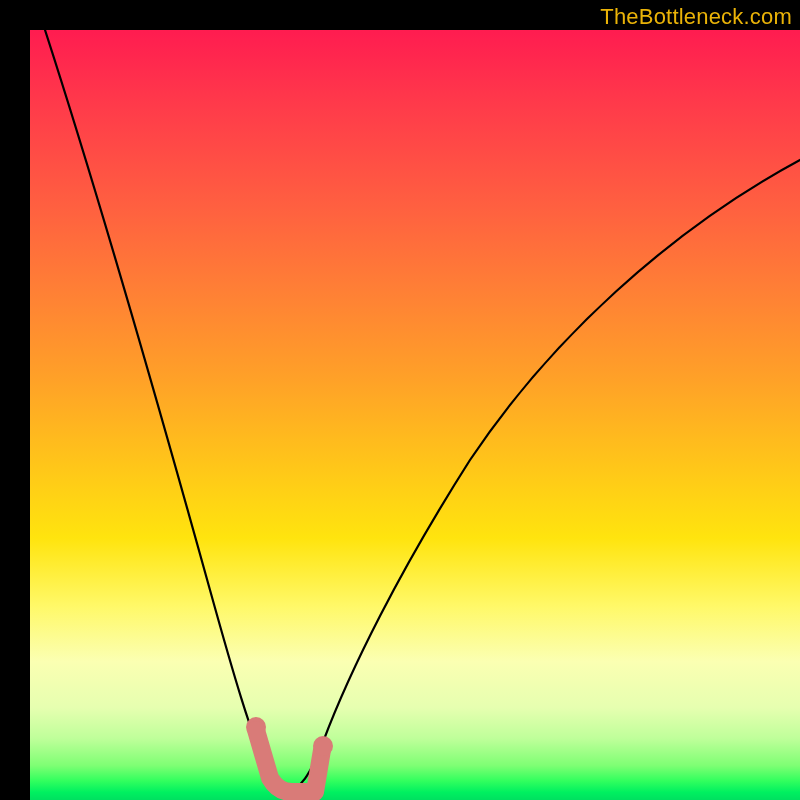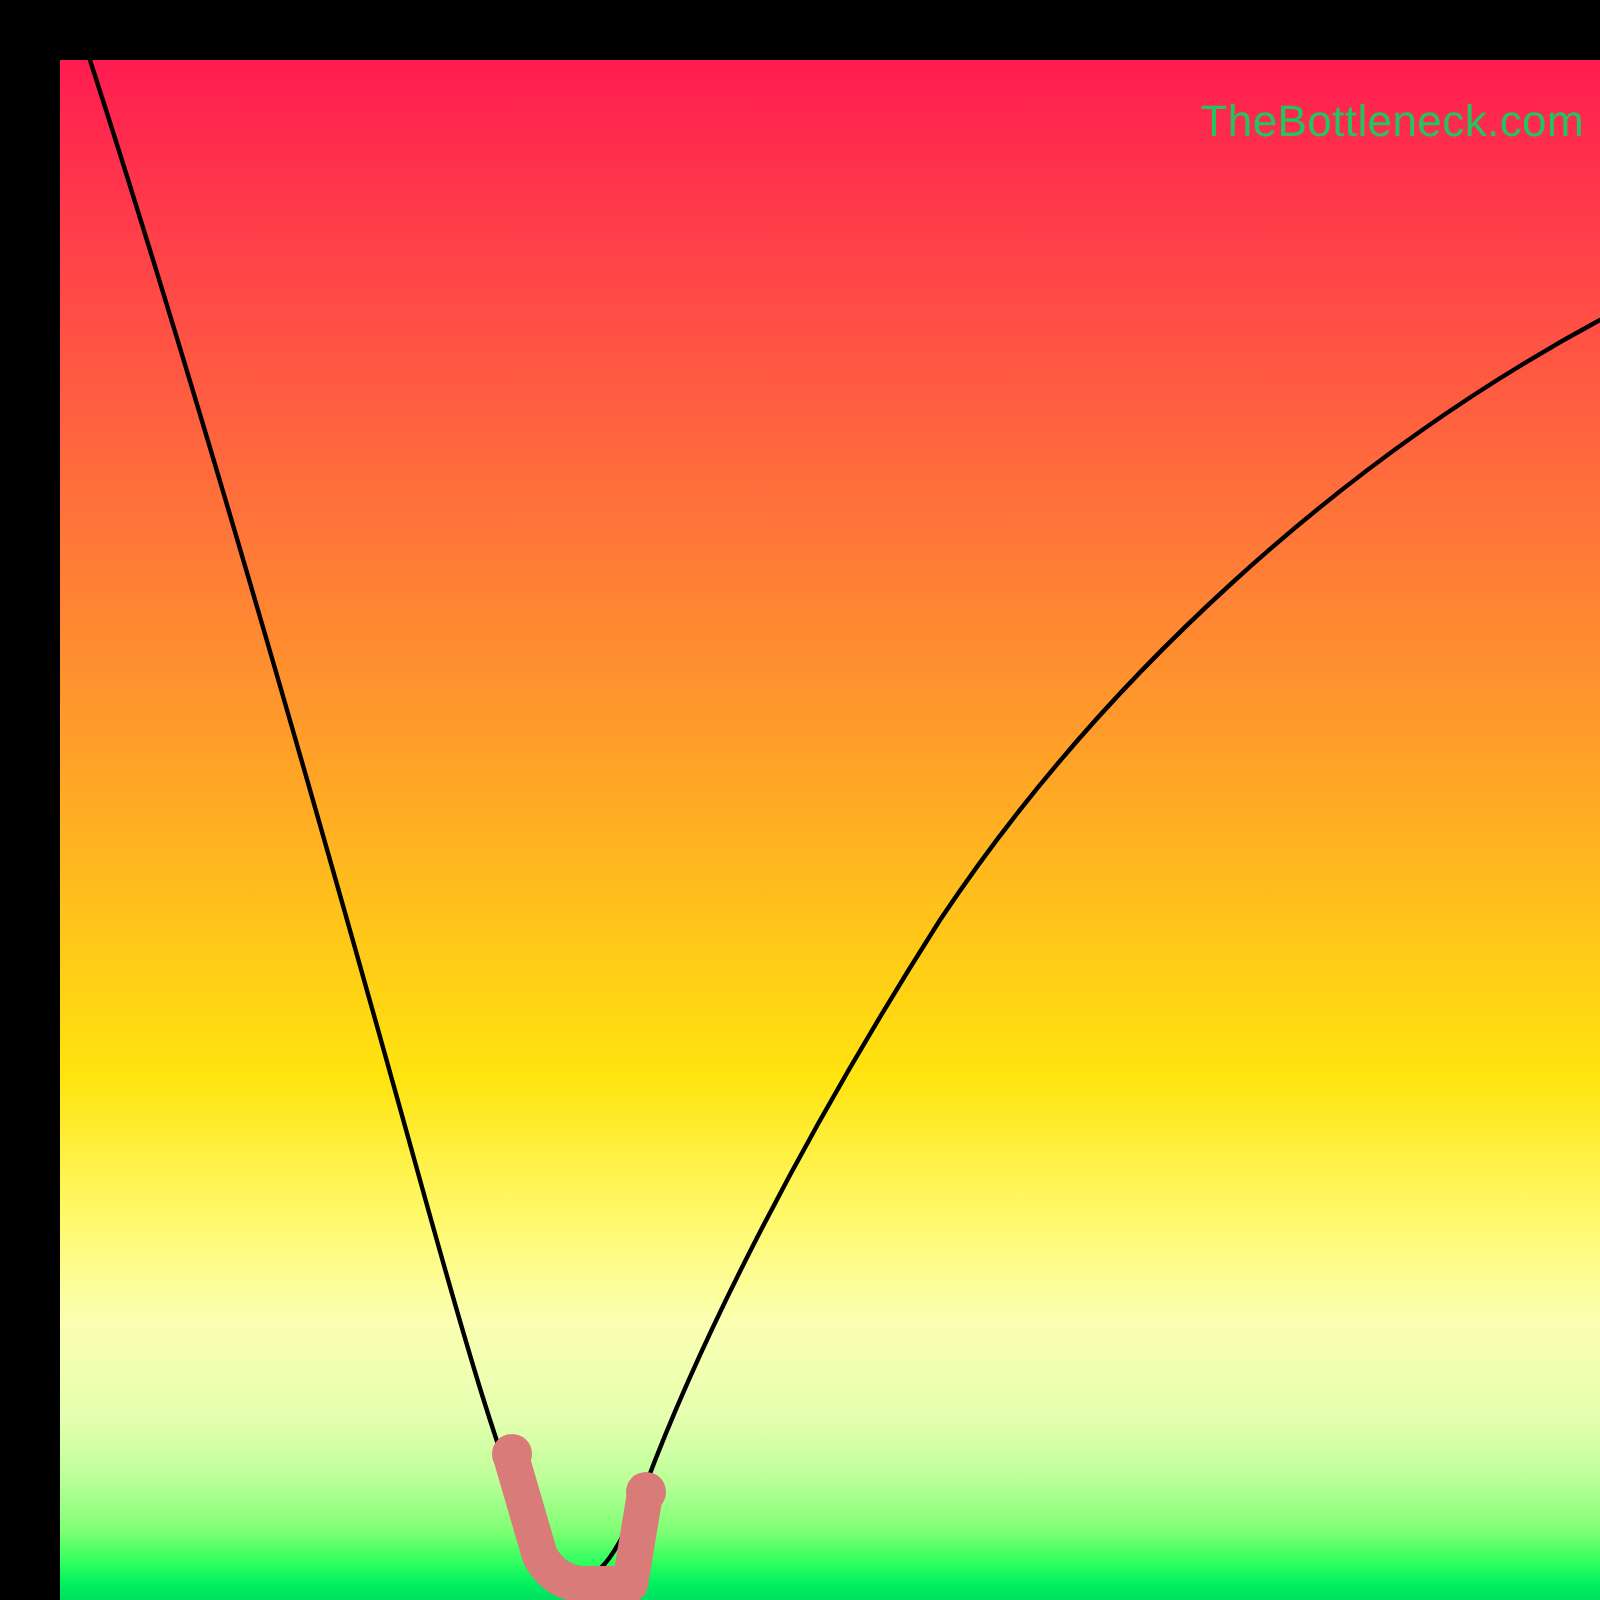--- a/index.html
+++ b/index.html
@@ -34,26 +34,25 @@
       #7fff74 95.5%,
       #32ff5e 97.5%,
       #00f060 99%,
       #00e060 100%
     );
   }
   .watermark {
     position: absolute;
     top: 4px;
     right: 8px;
-    color: #22c55e;
+    color: #eab308;
     font-size: 22px;
     font-weight: 500;
     letter-spacing: 0.2px;
     user-select: none;
-    margin-top: 44px;
   }
   .curve-svg {
     position: absolute;
     left: 0;
     top: 0;
     width: 770px;
     height: 770px;
     pointer-events: none;
   }
   .curve-path {

